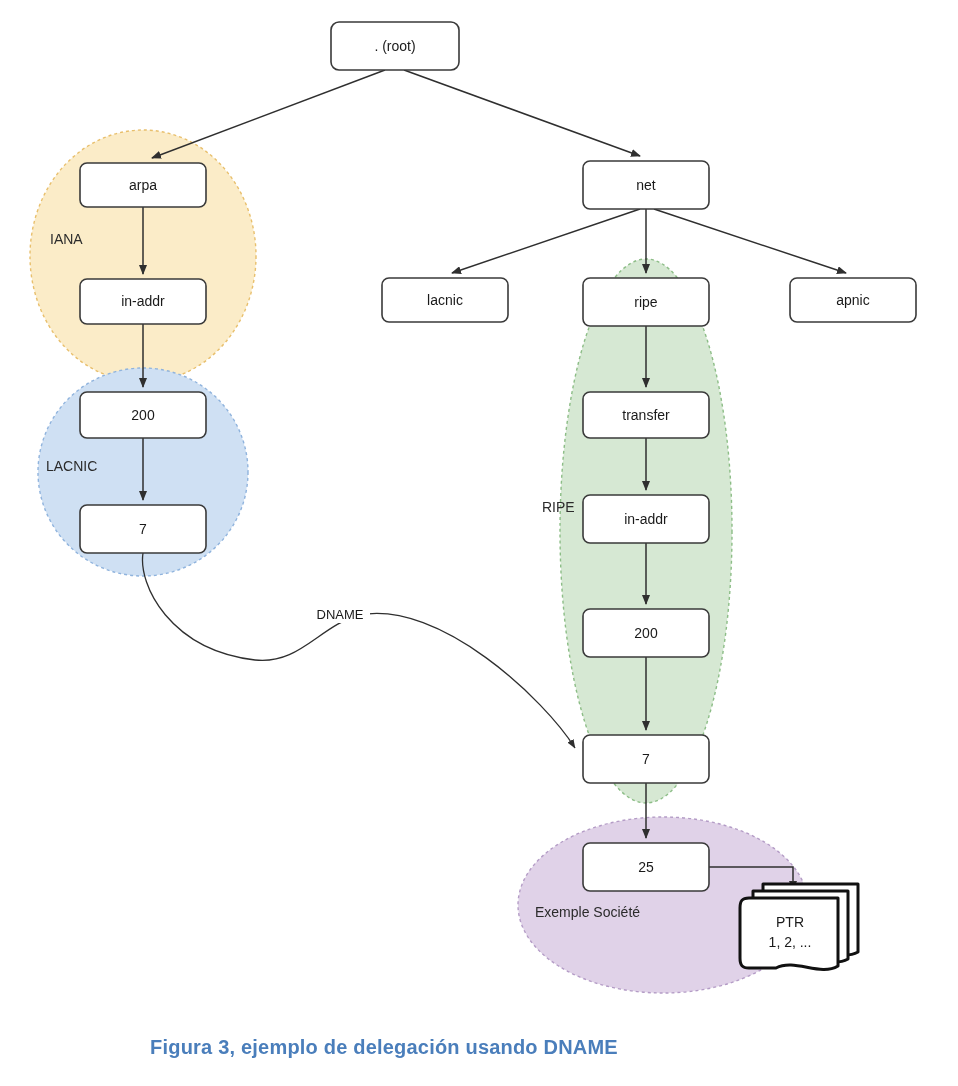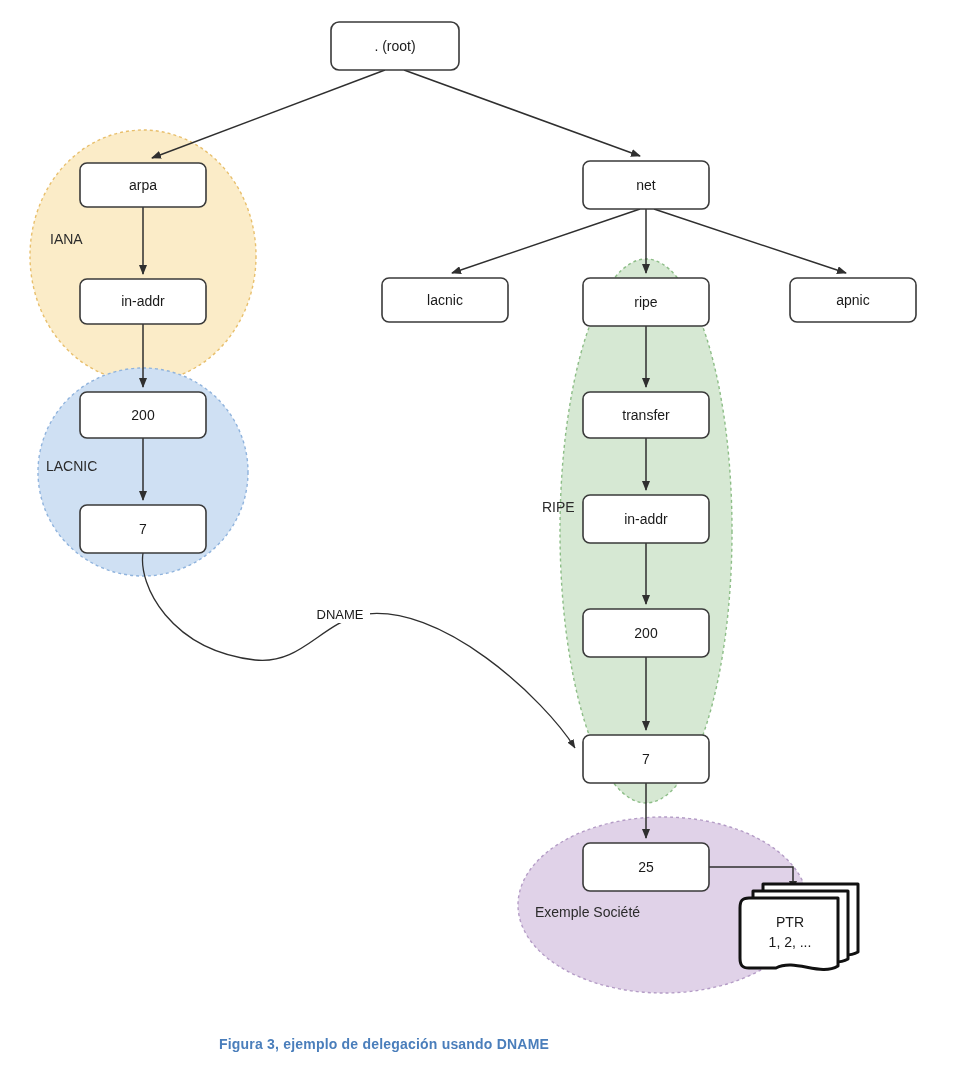--- a/index.html
+++ b/index.html
@@ -54,21 +54,21 @@
     text-anchor: middle;
     dominant-baseline: middle;
   }
   .caption {
     position: absolute;
     left: 0;
     top: 1036px;
     width: 768px;
     text-align: center;
     font-family: "Liberation Sans", sans-serif;
-    font-size: 14px;
+    font-size: 20px;
     font-weight: bold;
     color: #4a7ebb;
     letter-spacing: 0.2px;
   }
 </style>
 </head>
 <body>
 
 <div id="stage">
 

